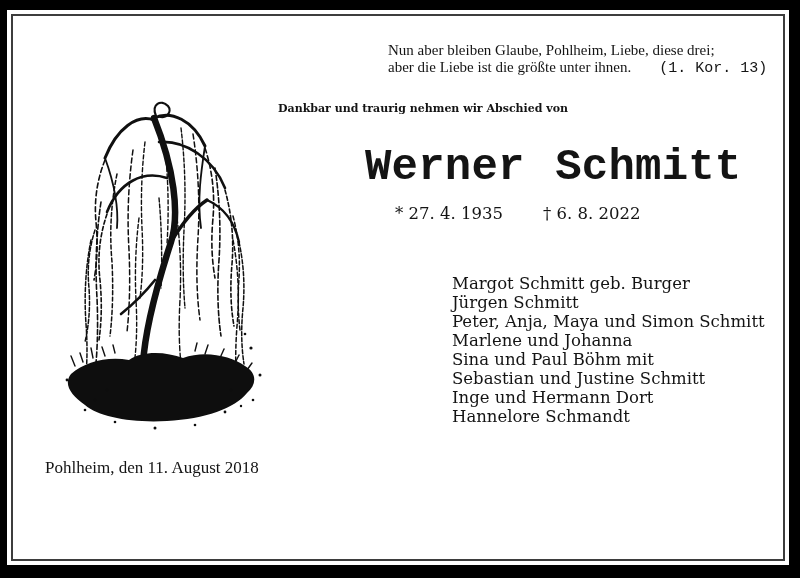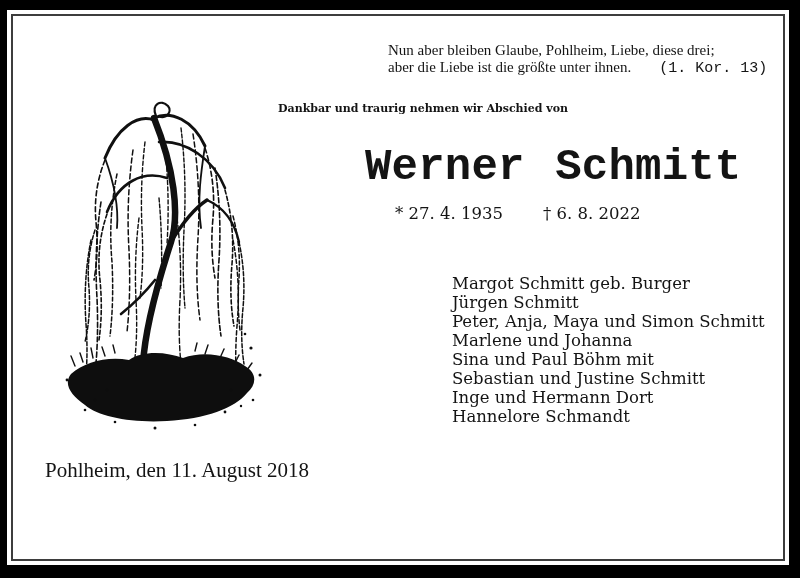--- a/index.html
+++ b/index.html
@@ -23,21 +23,21 @@
   .quote .cit{margin-left:28px;font-family:Liberation Mono, monospace;}
   .intro{left:271px;top:92px;font-size:11px;font-weight:bold;}
   .deceased{
     left:358px;top:135px;
     font-family:Liberation Mono, monospace;font-weight:bold;
     font-size:44px;line-height:44px;letter-spacing:.2px;word-spacing:4px;
   }
   .birth{left:388px;top:194px;font-size:16.5px;}
   .death{left:536px;top:194px;font-size:16.5px;}
   .mourners{left:413px;top:264px;font-size:16.5px;line-height:19px;margin-left:32px;}
-  .place{left:38px;top:448px;font-family:"Liberation Serif",serif;font-size:21px;}
+  .place{left:38px;top:448px;font-family:"Liberation Serif",serif;font-size:17px;}
   .funeral{
     left:0;right:0;top:474px;text-align:center;white-space:normal;
     font-family:"Liberation Serif",serif;font-size:19px;line-height:21.5px;
   }
   .tree{position:absolute;left:48px;top:80px;}
 </style>
 </head>
 <body>
 
 <div class="paper">

